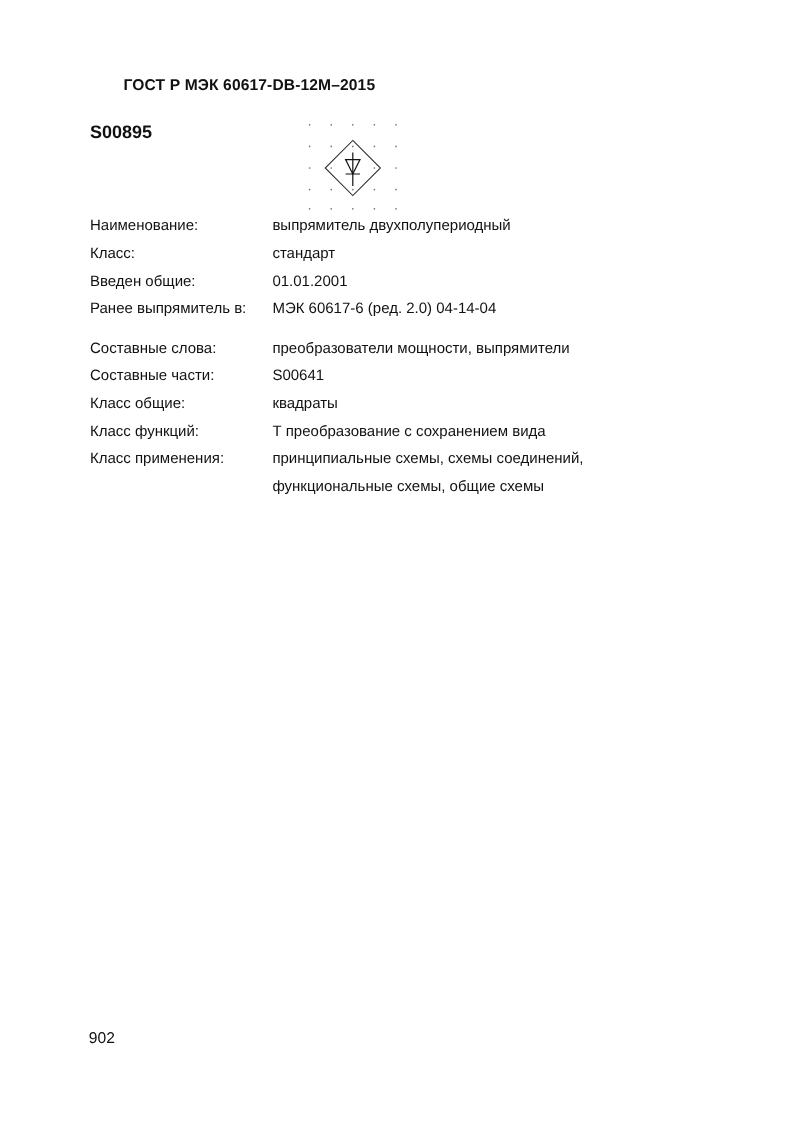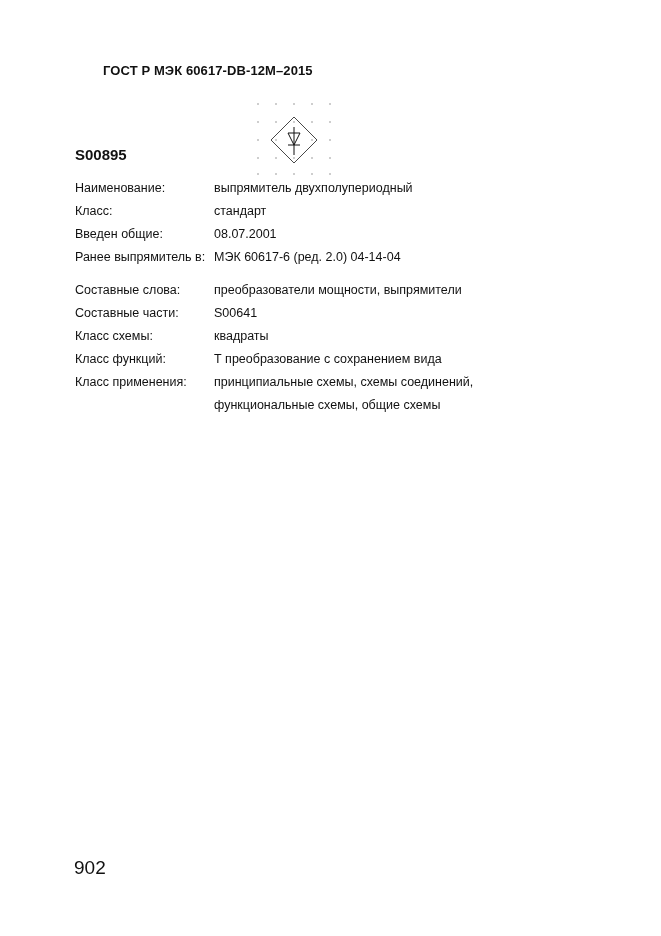--- a/index.html
+++ b/index.html
@@ -1,24 +1,24 @@
 <!DOCTYPE html>
 <html><head>
   <meta charset="utf-8">
   <style>
     html, body { margin: 0; padding: 0; background: #ffffff; }
     body { width: 661px; height: 936px; position: relative; overflow: hidden;
            font-family: "Liberation Sans", sans-serif; color: #111111; }
     .header { position: absolute; left: 79px; top: 63px; font-size: 13px; font-weight: bold; letter-spacing: 0.1px; padding-left: 24px; }
-    .symbol-id { position: absolute; left: 75px; top: 102px; font-size: 15px; font-weight: bold; margin-top: 44px; }
+    .symbol-id { position: absolute; left: 75px; top: 102px; font-size: 15px; font-weight: bold; }
     .symbol { position: absolute; left: 255px; top: 101px; width: 78px; height: 76px; }
     .row { position: absolute; left: 75px; font-size: 12.5px; line-height: 15px; }
     .row .label { position: absolute; left: 0; white-space: nowrap; }
-    .row .value { position: absolute; left: 139px; white-space: nowrap; }
-    .page-number { position: absolute; left: 74px; top: 857px; font-size: 19px; }
+    .row .value { position: absolute; left: 152px; white-space: nowrap; }
+    .page-number { position: absolute; left: 74px; top: 857px; font-size: 13px; }
   </style>
 </head>
 <body>
 
 <div class="header">ГОСТ Р МЭК 60617-DB-12M–2015</div>
 
 <div class="symbol-id">S00895</div>
 
 <div class="symbol">
   <svg width="78" height="76" viewBox="0 0 78 76">
@@ -58,36 +58,36 @@
 <div class="row" style="top:181px;">
   <span class="label">Наименование:</span>
   <span class="value">выпрямитель двухполупериодный</span>
 </div>
 <div class="row" style="top:204px;">
   <span class="label">Класс:</span>
   <span class="value">стандарт</span>
 </div>
 <div class="row" style="top:227px;">
   <span class="label">Введен общие:</span>
-  <span class="value">08.07.2001</span>
+  <span class="value">01.01.2001</span>
 </div>
 <div class="row" style="top:250px;">
   <span class="label">Ранее выпрямитель в:</span>
   <span class="value">МЭК 60617-6 (ред. 2.0) 04-14-04</span>
 </div>
 <div class="row" style="top:283px;">
   <span class="label">Составные слова:</span>
   <span class="value">преобразователи мощности, выпрямители</span>
 </div>
 <div class="row" style="top:306px;">
   <span class="label">Составные части:</span>
   <span class="value">S00641</span>
 </div>
 <div class="row" style="top:329px;">
-  <span class="label">Класс схемы:</span>
+  <span class="label">Класс общие:</span>
   <span class="value">квадраты</span>
 </div>
 <div class="row" style="top:352px;">
   <span class="label">Класс функций:</span>
   <span class="value">Т преобразование с сохранением вида</span>
 </div>
 <div class="row" style="top:375px;">
   <span class="label">Класс применения:</span>
   <span class="value">принципиальные схемы, схемы соединений,</span>
 </div>

